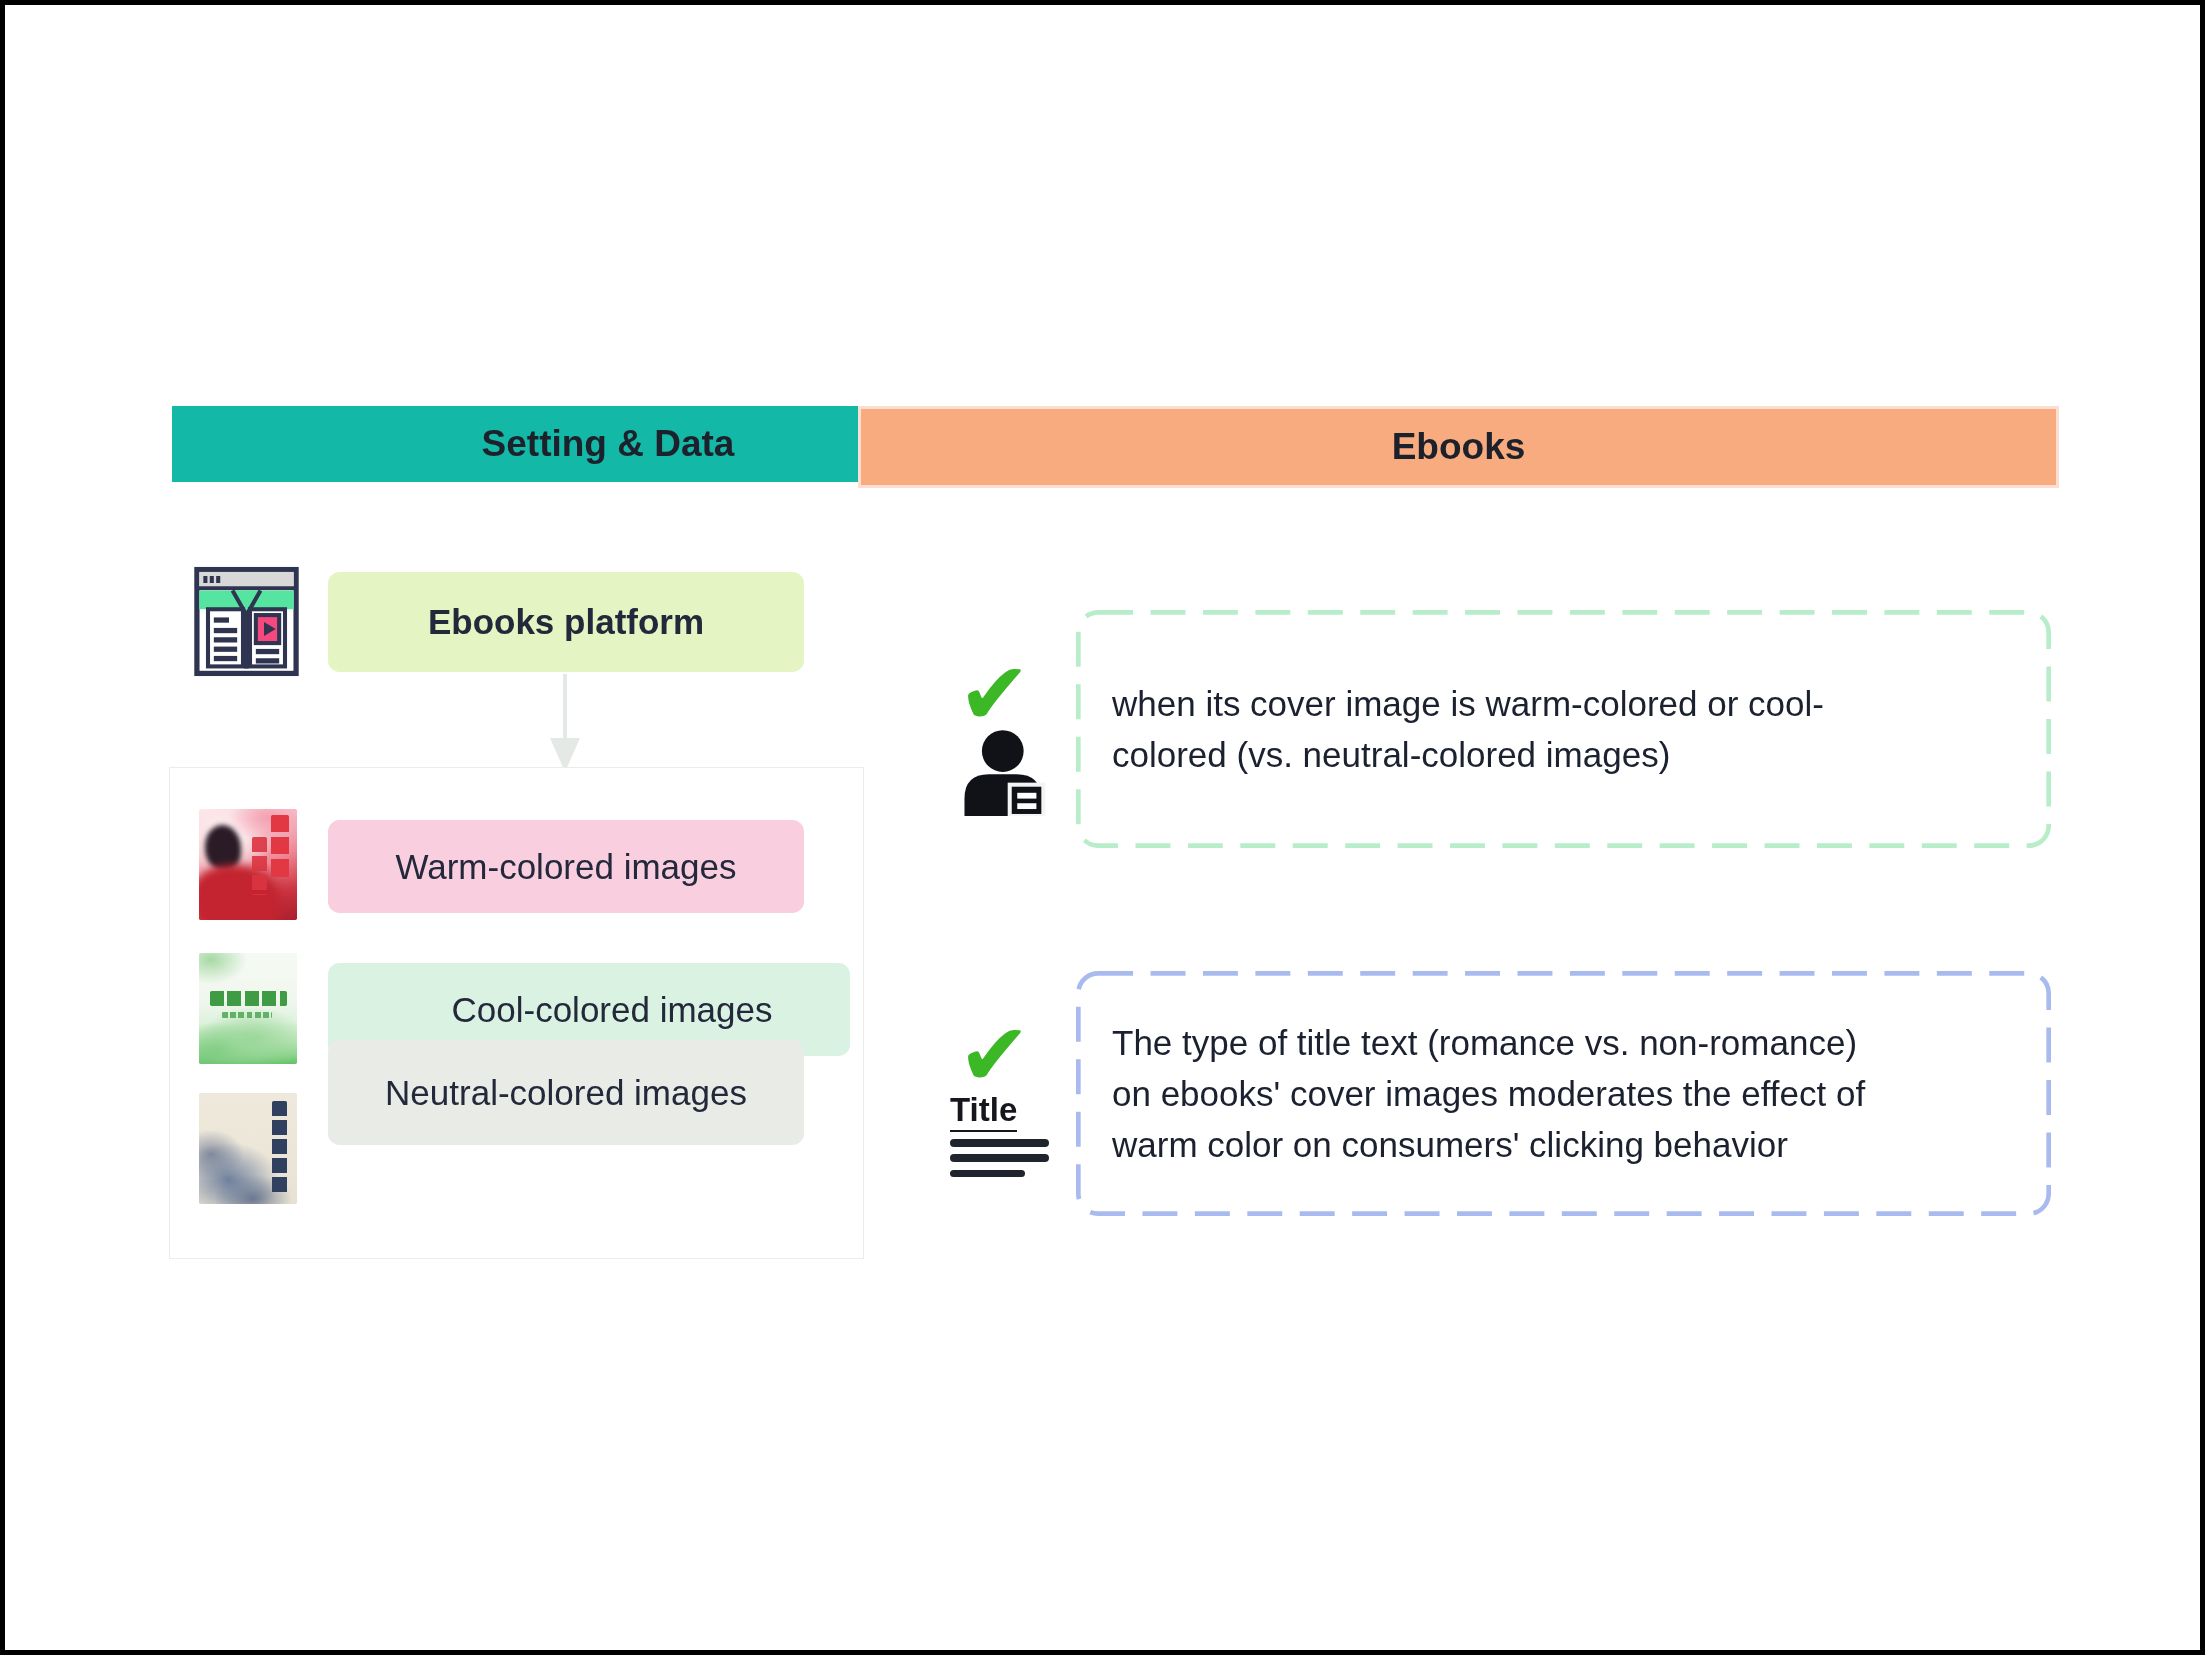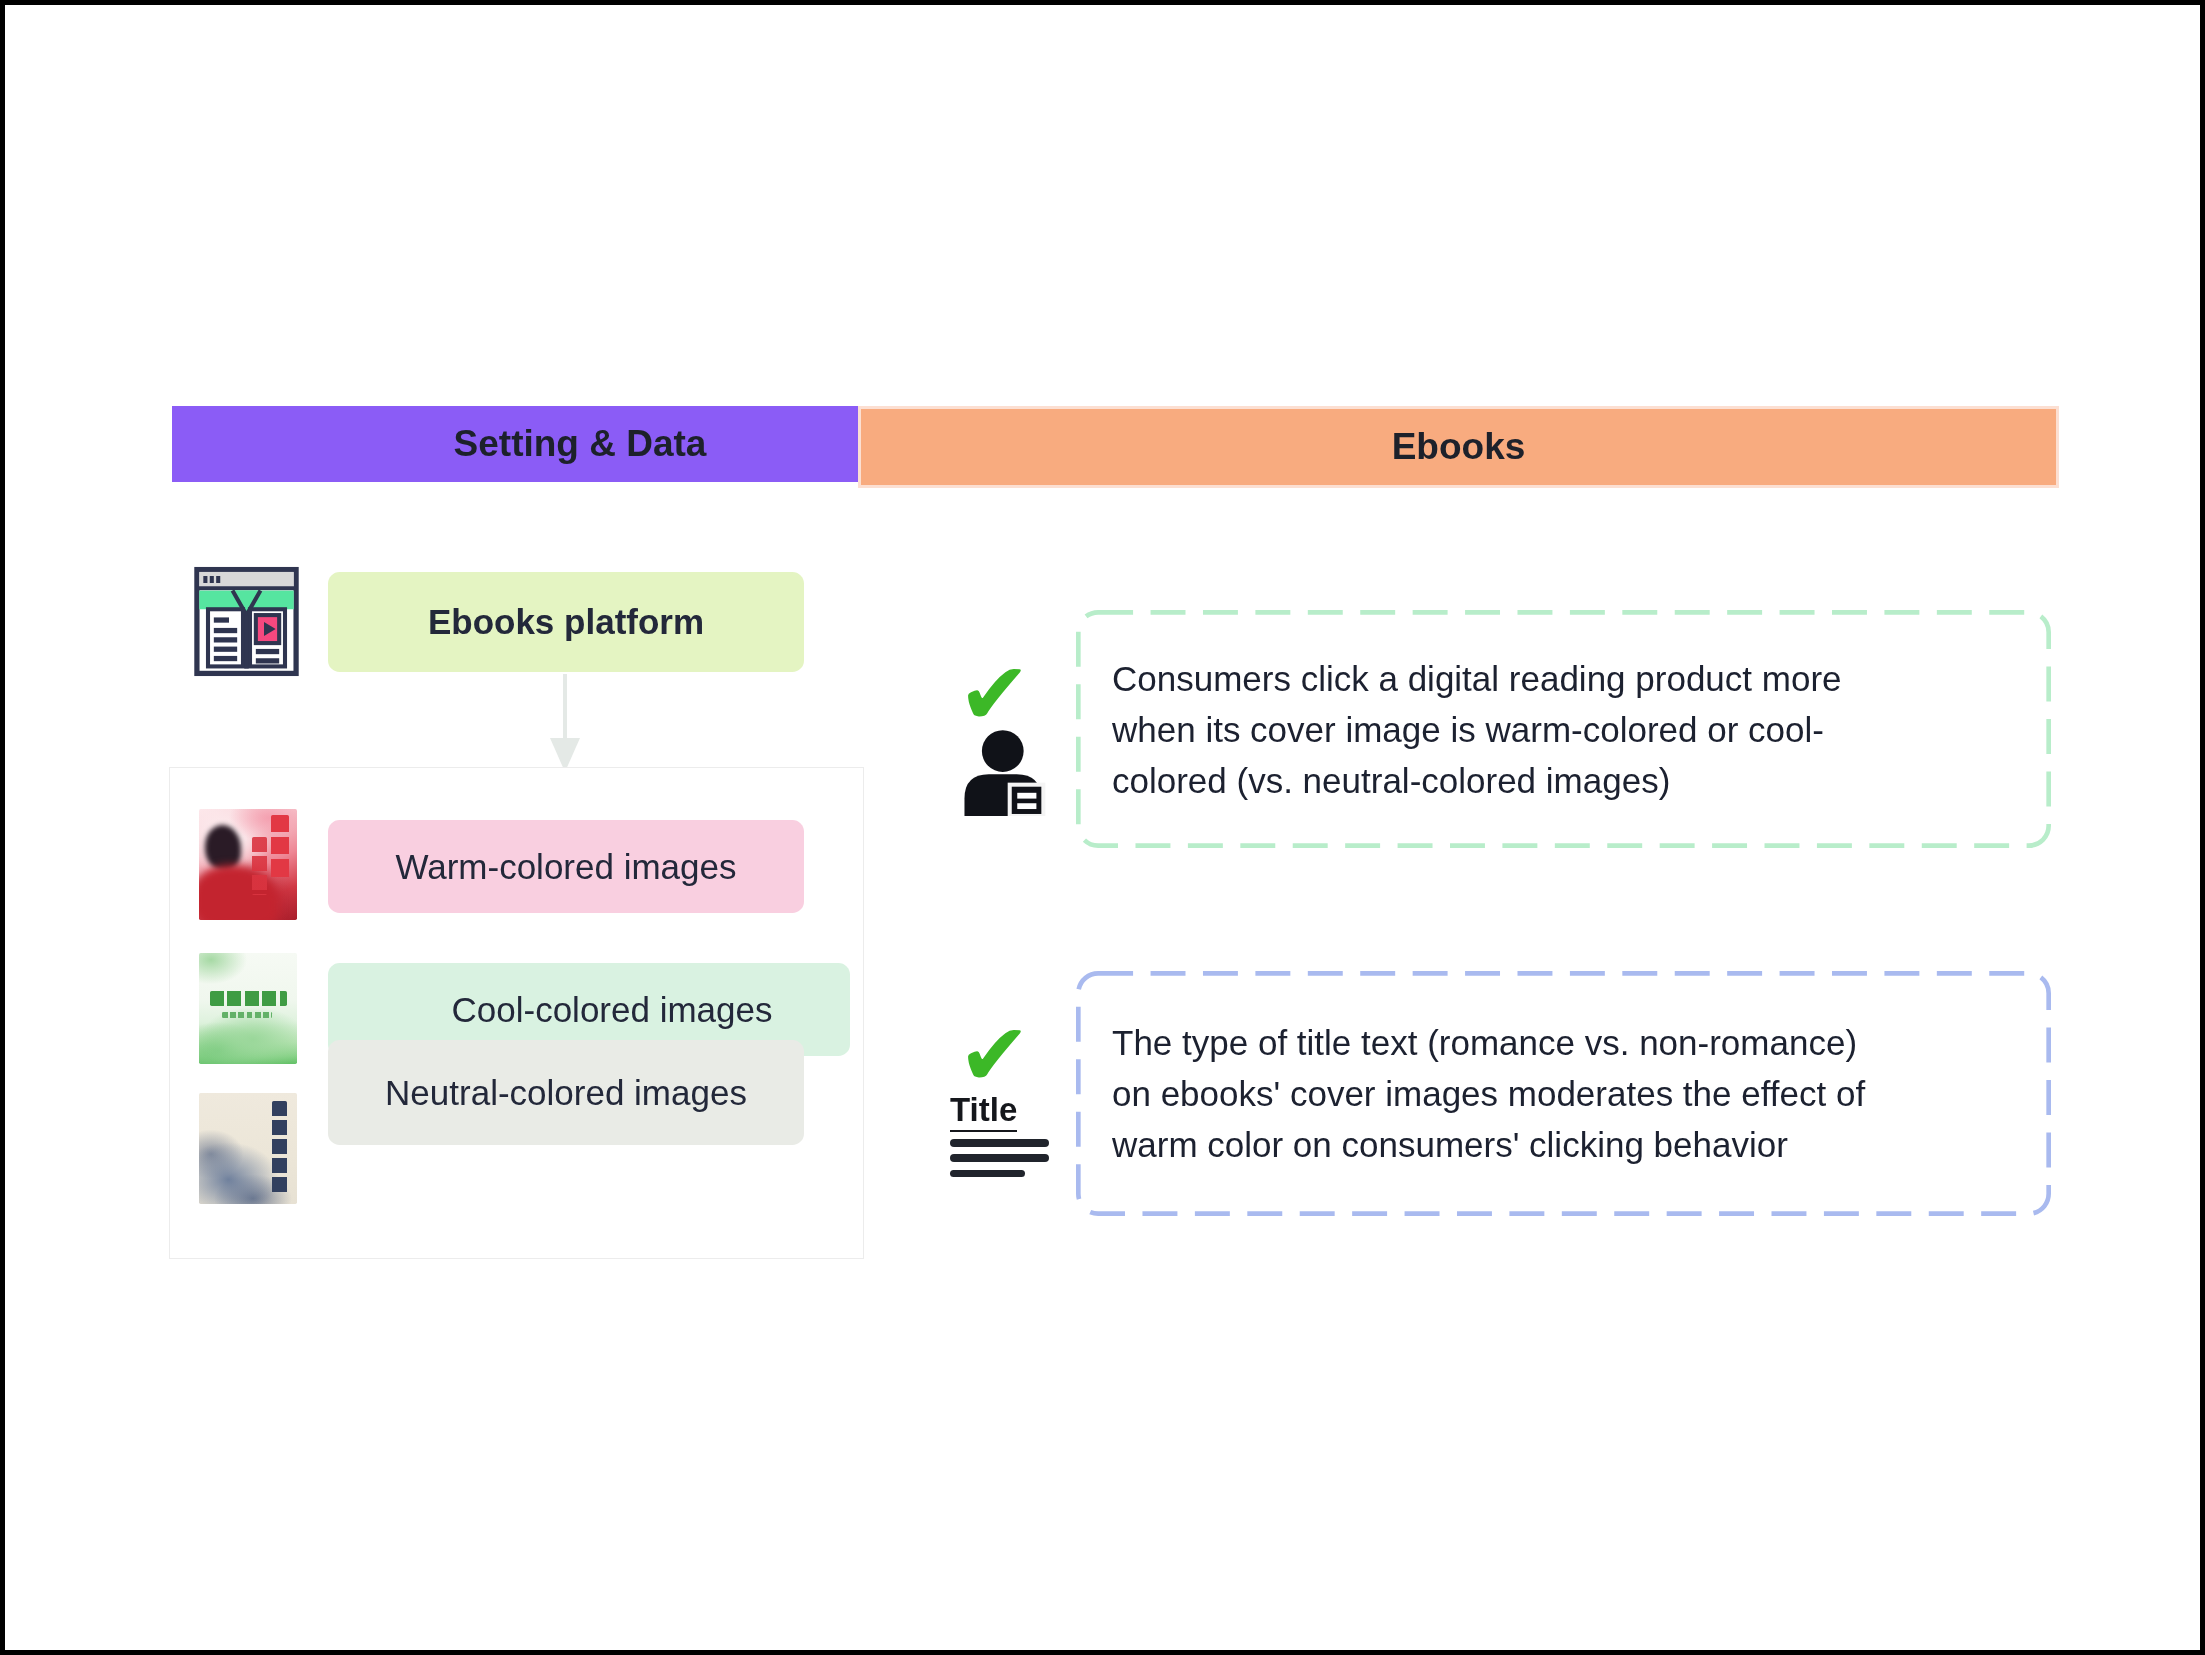--- a/index.html
+++ b/index.html
@@ -6,21 +6,21 @@
   body{
     width:2205px;height:1655px;position:relative;overflow:hidden;
     font-family:"Liberation Sans","DejaVu Sans",sans-serif;
     -webkit-font-smoothing:antialiased;
   }
   .frame{position:absolute;inset:0;border:5.8px solid #000;pointer-events:none;z-index:50;}
 
   
   .hdr{position:absolute;top:406px;height:76px;display:flex;align-items:center;justify-content:center;
        font-size:37px;font-weight:700;color:#1d212b;letter-spacing:0;}
-  .hdr-setting{left:172px;width:816px;background:#8b5cf6;}
+  .hdr-setting{left:172px;width:816px;background:#14b8a6;padding-left:28px;}
   .hdr-results{left:858px;width:1195px;background:#f8ab7f;border:3.5px solid #fcdfd2;}
 
   
   .pill{position:absolute;left:328px;width:476px;display:flex;align-items:center;justify-content:center;
         border-radius:11.6px;font-size:35px;color:#23283a;}
   .pill-platform{top:572px;height:100px;background:#e4f4c2;font-weight:bold;}
   .pill-warm{top:820px;height:93px;background:#f9cfe0;}
   .pill-cool{top:963px;height:93px;background:#d9f2e1;padding-left:46px;}
   .pill-neutral{top:1040px;height:105px;background:#e9ebe6;}
 
@@ -171,21 +171,20 @@
     <path d="M6 150 V120 Q6 78 48 78 H96 Q138 78 138 120 V150 Z" fill="#101218"></path>
     <rect x="84" y="96" width="58" height="54" fill="#101218" stroke="#f4f4f4" stroke-width="7"></rect>
     <rect x="97" y="110" width="33" height="10" fill="#ffffff"></rect>
     <rect x="97" y="128" width="33" height="10" fill="#ffffff"></rect>
   </svg>
 </div>
 <div class="result-box box-1">
   <svg class="dash" viewBox="0 0 1674 408" preserveAspectRatio="none">
     <rect x="4" y="4" width="1666" height="400" rx="34" fill="none" stroke="#b8edca" stroke-width="8" stroke-dasharray="60 30"></rect>
   </svg>
-  <div class="result-line">Consumers click a digital reading product more</div>
   <div class="result-line">when its cover image is warm-colored or cool-</div>
   <div class="result-line">colored (vs. neutral-colored images)</div>
 </div>
 
 <span class="check check-2">✔</span>
 <div class="title-icon">
   <div class="title-word">Title</div>
   <div class="tbar b1"></div>
   <div class="tbar b2"></div>
   <div class="tbar b3"></div>

